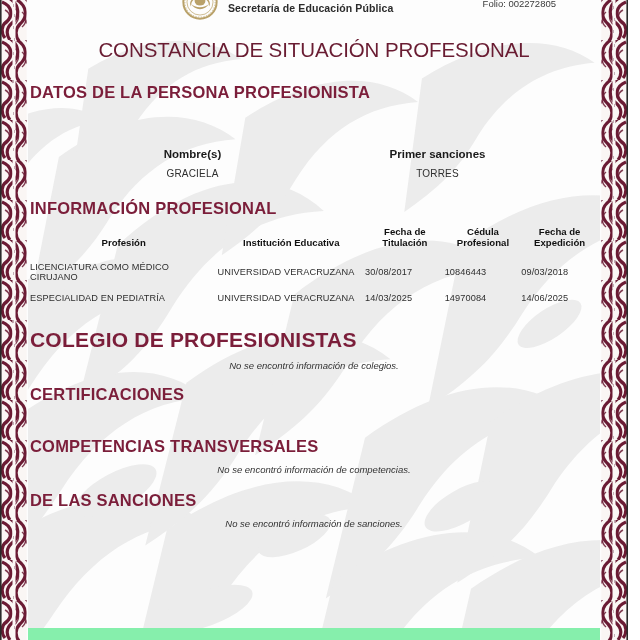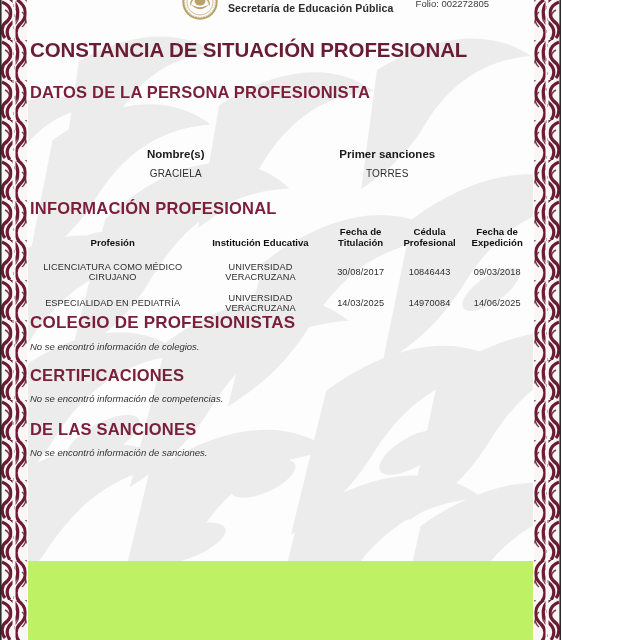--- a/index.html
+++ b/index.html
@@ -12,23 +12,23 @@
 
   body {
     font-family: "Liberation Sans", sans-serif;
     background: #ffffff;
     position: relative;
   }
 
   
   #page {
     position: relative;
-    width: 561px;
+    width: 628px;
     height: 640px;
-    background: #bef264;
+    background: #86efac;
     overflow: hidden;
   }
 
   
   #watermark {
     position: absolute;
     inset: 0;
     z-index: 0;
     pointer-events: none;
     opacity: 1;
@@ -81,43 +81,44 @@
     position: absolute;
     right: 42px;
     top: -2px;
     font-size: 9.5px;
     color: #3a3a3a;
     white-space: nowrap;
   }
 
   
   .doc-title {
-    text-align: left;
+    text-align: center;
     font-size: 20.5px;
-    font-weight: bold;
+    font-weight: normal;
     color: #691C32;
     letter-spacing: -0.1px;
     margin-top: 16px;
   }
 
   
   .section-heading {
     text-align: left;
     color: #7B1E3A;
     font-weight: bold;
     letter-spacing: 0.2px;
   }
   .sh-datos   { font-size: 16.5px; margin-top: 21px; }
   .sh-info    { font-size: 16.5px; margin-top: 20px; }
-  .sh-colegio { font-size: 17px; }
+  .sh-colegio { font-size: 21px; margin-top: 25px; }
   .sh-cert    { font-size: 16.5px; margin-top: 14px; }
   .sh-comp    { font-size: 16.5px; margin-top: 33px; }
   .sh-sanc    { font-size: 16.5px; margin-top: 16px; }
 
   .empty-note {
+    text-align: center;
     font-style: italic;
     font-size: 9.5px;
     color: #333;
     margin-top: 8px;
   }
 
   
   .persona {
     display: flex;
     margin-top: 10px;
@@ -151,21 +152,21 @@
     font-size: 9.6px;
     font-weight: bold;
     color: #111;
     vertical-align: bottom;
     padding-bottom: 2px;
     line-height: 1.18;
   }
   table.prof td {
     font-size: 9.2px;
     color: #2e2e2e;
-    text-align: center;
+    text-align: left;
     padding-top: 11px;
     letter-spacing: 0.1px;
   }
   th.c-prof { width: 33%; }
   th.c-inst { width: 26%; }
   th.c-fecht{ width: 14%; }
   th.c-ced  { width: 13.5%; }
   th.c-fechex{ width: 13.5%; }
 </style>
 </head>
@@ -392,19 +393,20 @@
           <td>14/06/2025</td>
         </tr>
       </tbody>
     </table>
 
     <div class="section-heading sh-colegio">COLEGIO DE PROFESIONISTAS</div>
     <div class="empty-note">No se encontró información de colegios.</div>
 
     <div class="section-heading sh-cert">CERTIFICACIONES</div>
 
+    <div class="section-heading sh-comp">COMPETENCIAS TRANSVERSALES</div>
     <div class="empty-note">No se encontró información de competencias.</div>
 
     <div class="section-heading sh-sanc">DE LAS SANCIONES</div>
     <div class="empty-note">No se encontró información de sanciones.</div>
 
   </div>
 </div>
 
 </body></html>

